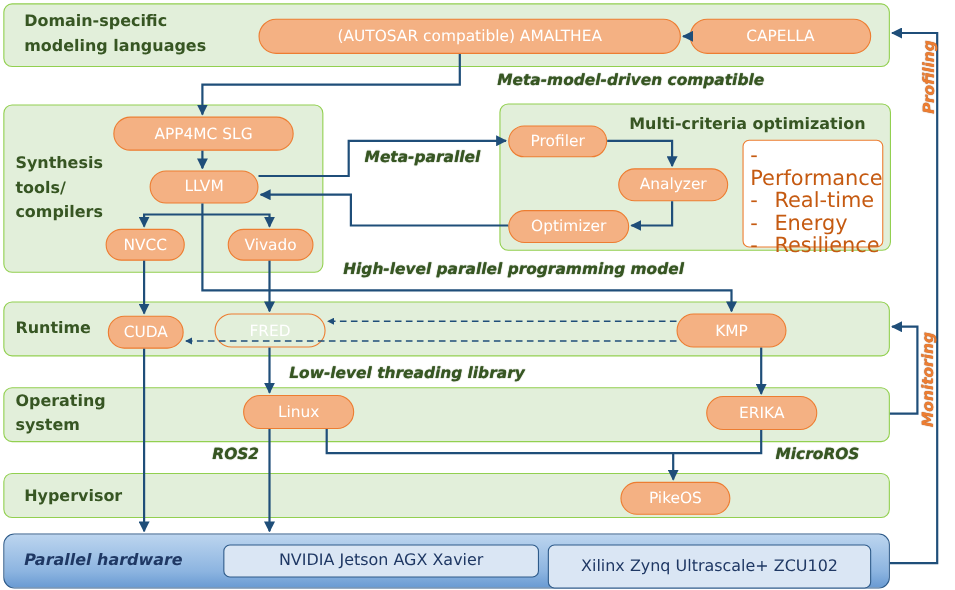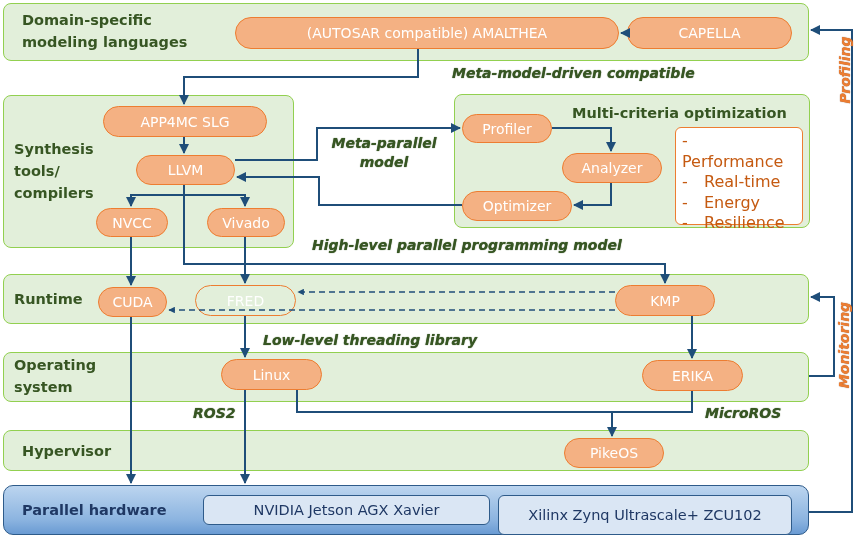--- a/index.html
+++ b/index.html
@@ -15,21 +15,21 @@
   .box.outline { background:transparent; color:#ffffff; }
   .annot { position:absolute; font-weight:bold; font-style:italic; font-size:14px;
            color:#375623; white-space:nowrap; line-height:19px;
            text-shadow:0 0 1px #375623; }
   .hw { position:absolute; border:1px solid #2e5b8a; border-radius:10px; box-sizing:border-box;
         background:linear-gradient(#bcd5ef, #8cb4e0 70%, #6a9bd3); }
   .hw-item { position:absolute; background:#dae6f4; border:1px solid #2e5b8a; border-radius:6px;
              box-sizing:border-box; color:#1f3864; font-size:14.5px; display:flex;
              align-items:center; justify-content:center; white-space:nowrap; }
   .crit { position:absolute; background:#ffffff; border:1px solid #ed7d31; border-radius:6px;
-          box-sizing:border-box; color:#c55a11; font-size:16px; padding:3px 0 0 6px; }
+          box-sizing:border-box; color:#c55a11; font-size:19px; padding:3px 0 0 6px; }
   .crit div { line-height:20.5px; }
   .crit .dash { display:inline-block; width:22px; }
   .vlabel { position:absolute; font-weight:bold; font-style:italic; font-size:14px; color:#ed7d31;
             white-space:nowrap; transform:rotate(-90deg); transform-origin:center center;
             text-shadow:0 0 1px #843c0c; }
   svg#wires { position:absolute; left:0; top:0; }
 </style>
 </head>
 <body>
 
@@ -55,21 +55,21 @@
 <div class="layer" style="left:3px;top:352px;width:806px;height:50px;"></div>
 <div class="layer-title" style="left:14px;top:354px;">
   <div>Operating</div>
   <div>system</div>
 </div>
 
 <div class="layer" style="left:3px;top:430px;width:806px;height:41px;"></div>
 <div class="layer-title" style="left:22px;top:440px;">Hypervisor</div>
 
 <div class="hw" style="left:3px;top:485px;width:806px;height:50px;"></div>
-<div class="layer-title" style="left:22px;top:499px;color:#1f3864;">Parallel hardware</div>
+<div class="layer-title" style="left:22px;top:499px;color:#1f3864;font-style:italic;">Parallel hardware</div>
 <div class="hw-item" style="left:203px;top:495px;width:287px;height:30px;">NVIDIA Jetson AGX Xavier</div>
 <div class="hw-item" style="left:498px;top:495px;width:294px;height:40px;">Xilinx Zynq Ultrascale+ ZCU102</div>
 
 <div class="box" style="left:235px;top:17px;width:384px;height:32px;">(AUTOSAR compatible) AMALTHEA</div>
 <div class="box" style="left:627px;top:17px;width:165px;height:32px;">CAPELLA</div>
 <div class="box" style="left:103px;top:106px;width:164px;height:31px;">APP4MC SLG</div>
 <div class="box" style="left:136px;top:155px;width:99px;height:30px;">LLVM</div>
 <div class="box" style="left:96px;top:208px;width:72px;height:29px;">NVCC</div>
 <div class="box" style="left:207px;top:208px;width:78px;height:29px;">Vivado</div>
 <div class="box" style="left:462px;top:114px;width:90px;height:29px;">Profiler</div>
@@ -137,21 +137,20 @@
   </g>
   <g stroke="#1f4e79" stroke-width="1.3" fill="none" stroke-dasharray="6,4">
     <path d="M615,292 H298" marker-end="url(#ah)"></path>
     <path d="M615,310 H169" marker-end="url(#ah)"></path>
   </g>
 </svg>
 
 <div class="annot" style="left:452px;top:64px;">Meta-model-driven compatible</div>
 <div class="annot" style="left:328px;top:134px;text-align:center;width:112px;">
   <div>Meta-parallel</div>
-  <div>model</div>
 </div>
 <div class="annot" style="left:312px;top:236px;">High-level parallel programming model</div>
 <div class="annot" style="left:263px;top:331px;">Low-level threading library</div>
 <div class="annot" style="left:193px;top:404px;">ROS2</div>
 <div class="annot" style="left:705px;top:404px;">MicroROS</div>
 
 <div class="vlabel" style="left:807px;top:60px;width:80px;height:20px;text-align:center;">Profiling</div>
 <div class="vlabel" style="left:796px;top:335px;width:100px;height:20px;text-align:center;">Monitoring</div>
 
 </body></html>

